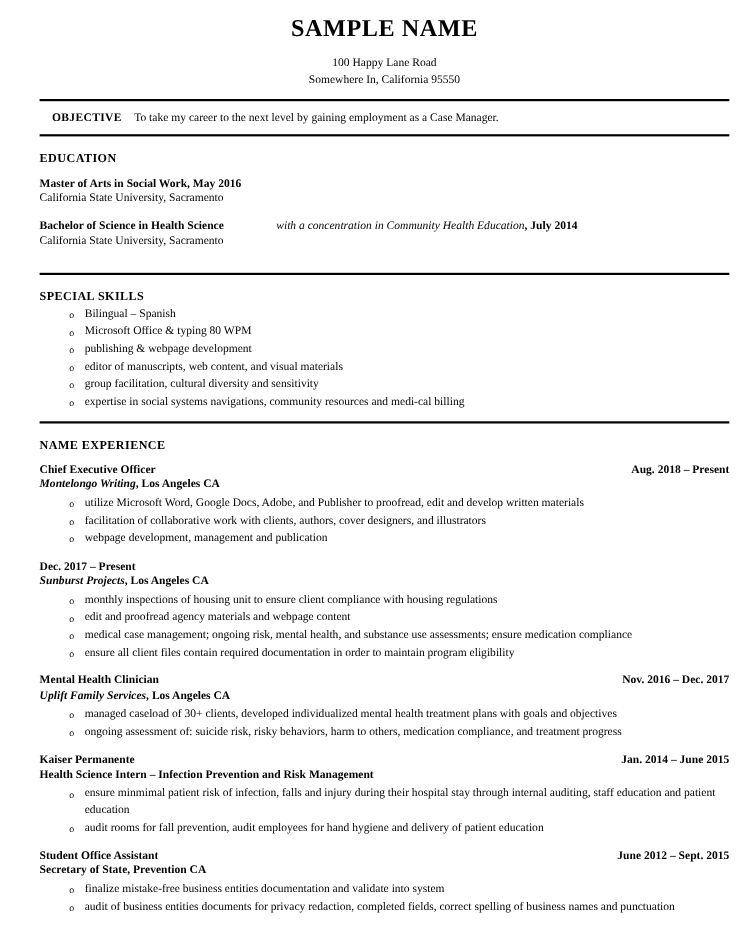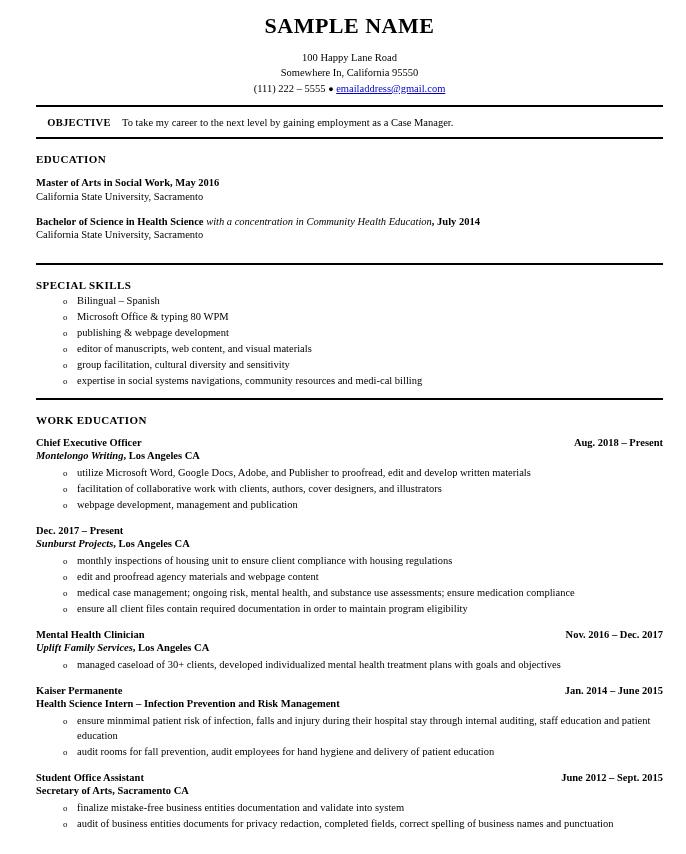--- a/index.html
+++ b/index.html
@@ -98,20 +98,21 @@
     margin-top: 11px;
     font-size: 10.5px;
     line-height: 1.32;
   }
   .edu-degree {
     font-weight: bold;
   }
   .edu-degree .concentration {
     font-weight: normal;
     font-style: italic;
+    margin-left: 45px;
   }
   .edu-school {
     font-weight: normal;
   }
   .edu-pad-bottom {
     height: 12px;
   }
 
   
   ul.hollow {
@@ -181,25 +182,20 @@
 <body>
 
 <div class="page">
   <div class="content">
 
     <div class="doc-name">SAMPLE NAME</div>
 
     <div class="contact-block">
       <div class="contact-line">100 Happy Lane Road</div>
       <div class="contact-line">Somewhere In, California 95550</div>
-      <div class="contact-line">
-        <span>(111) 222 – 5555</span>
-        <span class="bullet-sep">●</span>
-        <a class="email-link" href="#">emailaddress@gmail.com</a>
-      </div>
     </div>
 
     <hr class="rule">
 
     <div class="objective-row">
       <div class="objective-label">OBJECTIVE</div>
       <div class="objective-text">To take my career to the next level by gaining employment as a Case Manager.</div>
     </div>
 
     <hr class="rule">
@@ -234,21 +230,21 @@
         <li>publishing &amp; webpage development</li>
         <li>editor of manuscripts, web content, and visual materials</li>
         <li>group facilitation, cultural diversity and sensitivity</li>
         <li>expertise in social systems navigations, community resources and medi-cal billing</li>
       </ul>
     </div>
 
     <hr class="rule">
 
     <div class="section">
-      <div class="section-heading">WORK EDUCATION</div>
+      <div class="section-heading">NAME EXPERIENCE</div>
 
       <div class="job job-first">
         <div class="job-titlerow">
           <div class="job-title">Chief Executive Officer</div>
           <div class="job-dates">Aug. 2018 – Present</div>
         </div>
         <div class="job-subrow">
           <span class="employer-italic">Montelongo Writing</span><span>, Los Angeles CA</span>
         </div>
         <ul class="hollow job-bullets">
@@ -276,20 +272,21 @@
       <div class="job">
         <div class="job-titlerow">
           <div class="job-title">Mental Health Clinician</div>
           <div class="job-dates">Nov. 2016 – Dec. 2017</div>
         </div>
         <div class="job-subrow">
           <span class="employer-italic">Uplift Family Services</span><span>, Los Angeles CA</span>
         </div>
         <ul class="hollow job-bullets">
           <li>managed caseload of 30+ clients, developed individualized mental health treatment plans with goals and objectives</li>
+          <li>ongoing assessment of: suicide risk, risky behaviors, harm to others, medication compliance, and treatment progress</li>
         </ul>
       </div>
 
       <div class="job">
         <div class="job-titlerow">
           <div class="job-title">Kaiser Permanente</div>
           <div class="job-dates">Jan. 2014 – June 2015</div>
         </div>
         <div class="job-subrow">
           <span class="employer-italic"></span><span>Health Science Intern – Infection Prevention and Risk Management</span>
@@ -299,21 +296,21 @@
           <li>audit rooms for fall prevention, audit employees for hand hygiene and delivery of patient education</li>
         </ul>
       </div>
 
       <div class="job">
         <div class="job-titlerow">
           <div class="job-title">Student Office Assistant</div>
           <div class="job-dates">June 2012 – Sept. 2015</div>
         </div>
         <div class="job-subrow">
-          <span class="employer-italic"></span><span>Secretary of Arts, Sacramento CA</span>
+          <span class="employer-italic"></span><span>Secretary of State, Prevention CA</span>
         </div>
         <ul class="hollow job-bullets">
           <li>finalize mistake-free business entities documentation and validate into system</li>
           <li>audit of business entities documents for privacy redaction, completed fields, correct spelling of business names and punctuation</li>
         </ul>
       </div>
 
     </div>
 
   </div>

